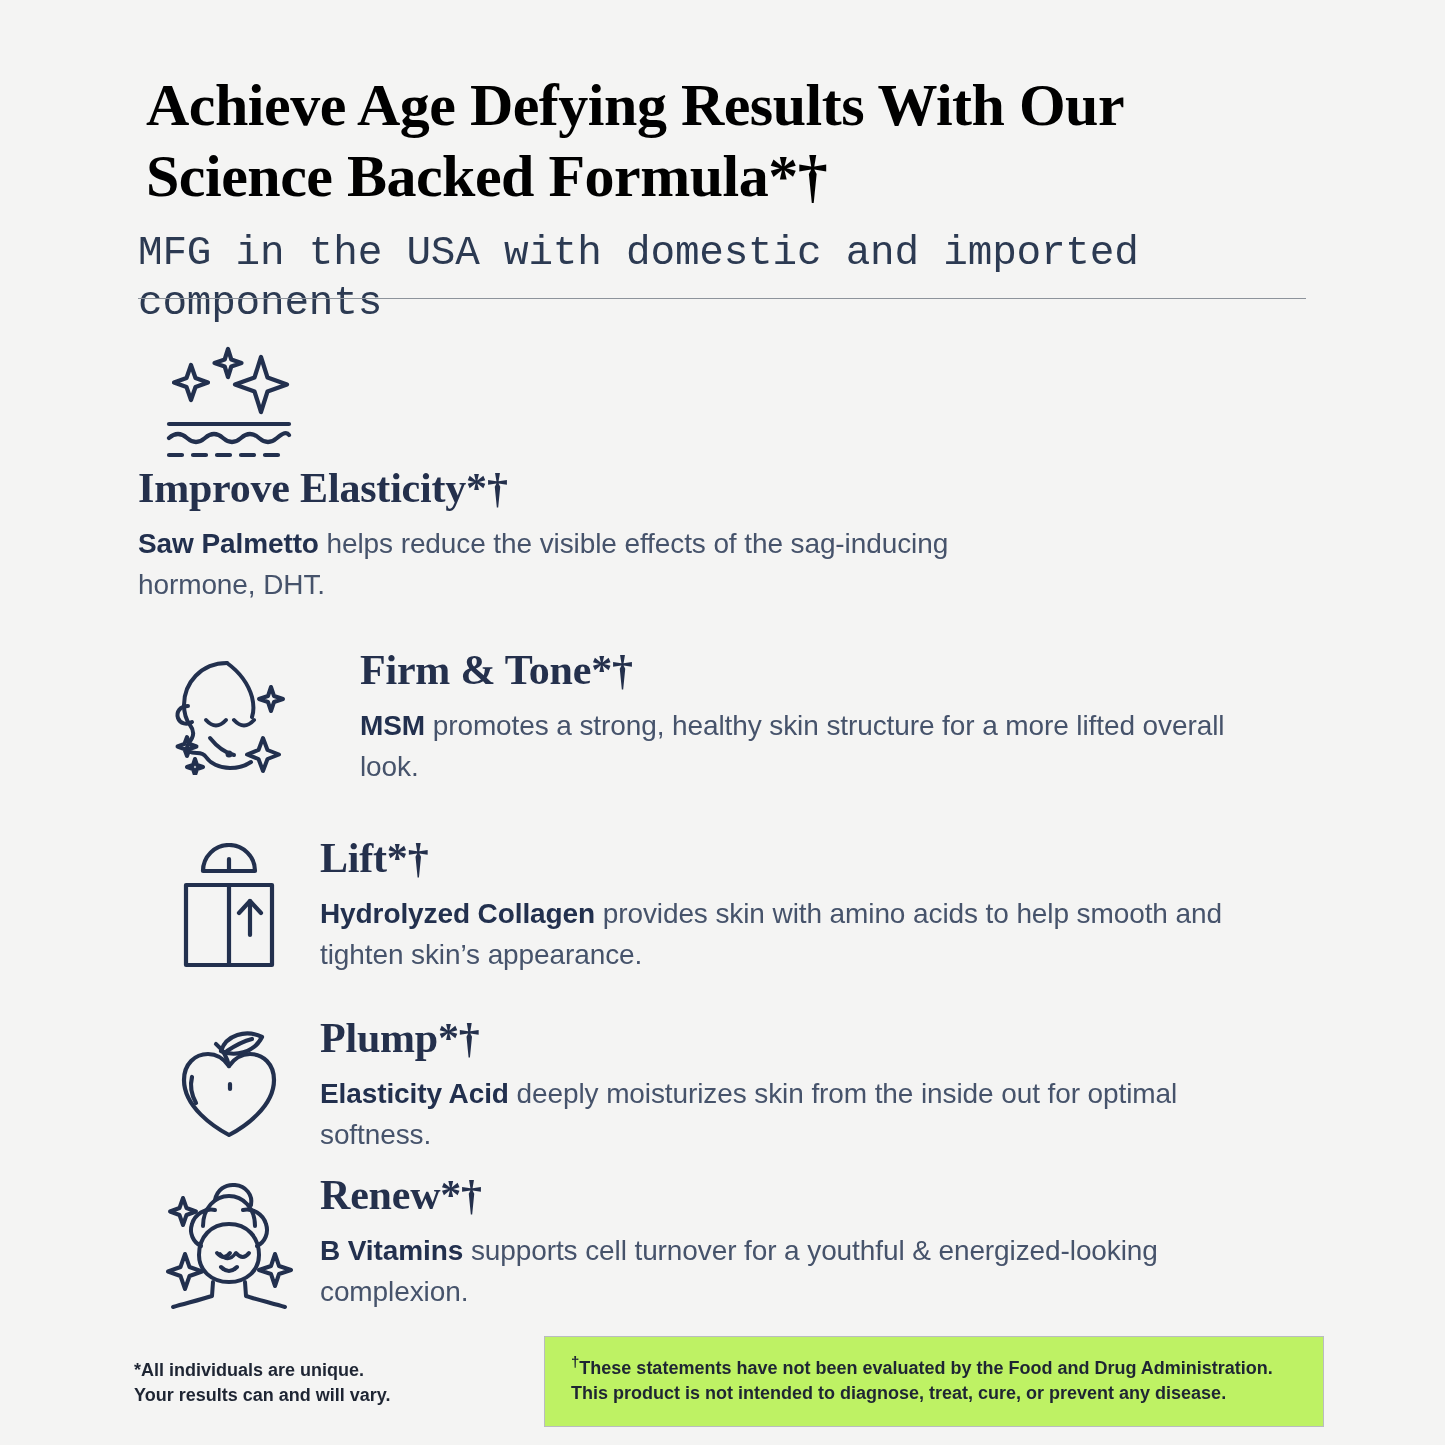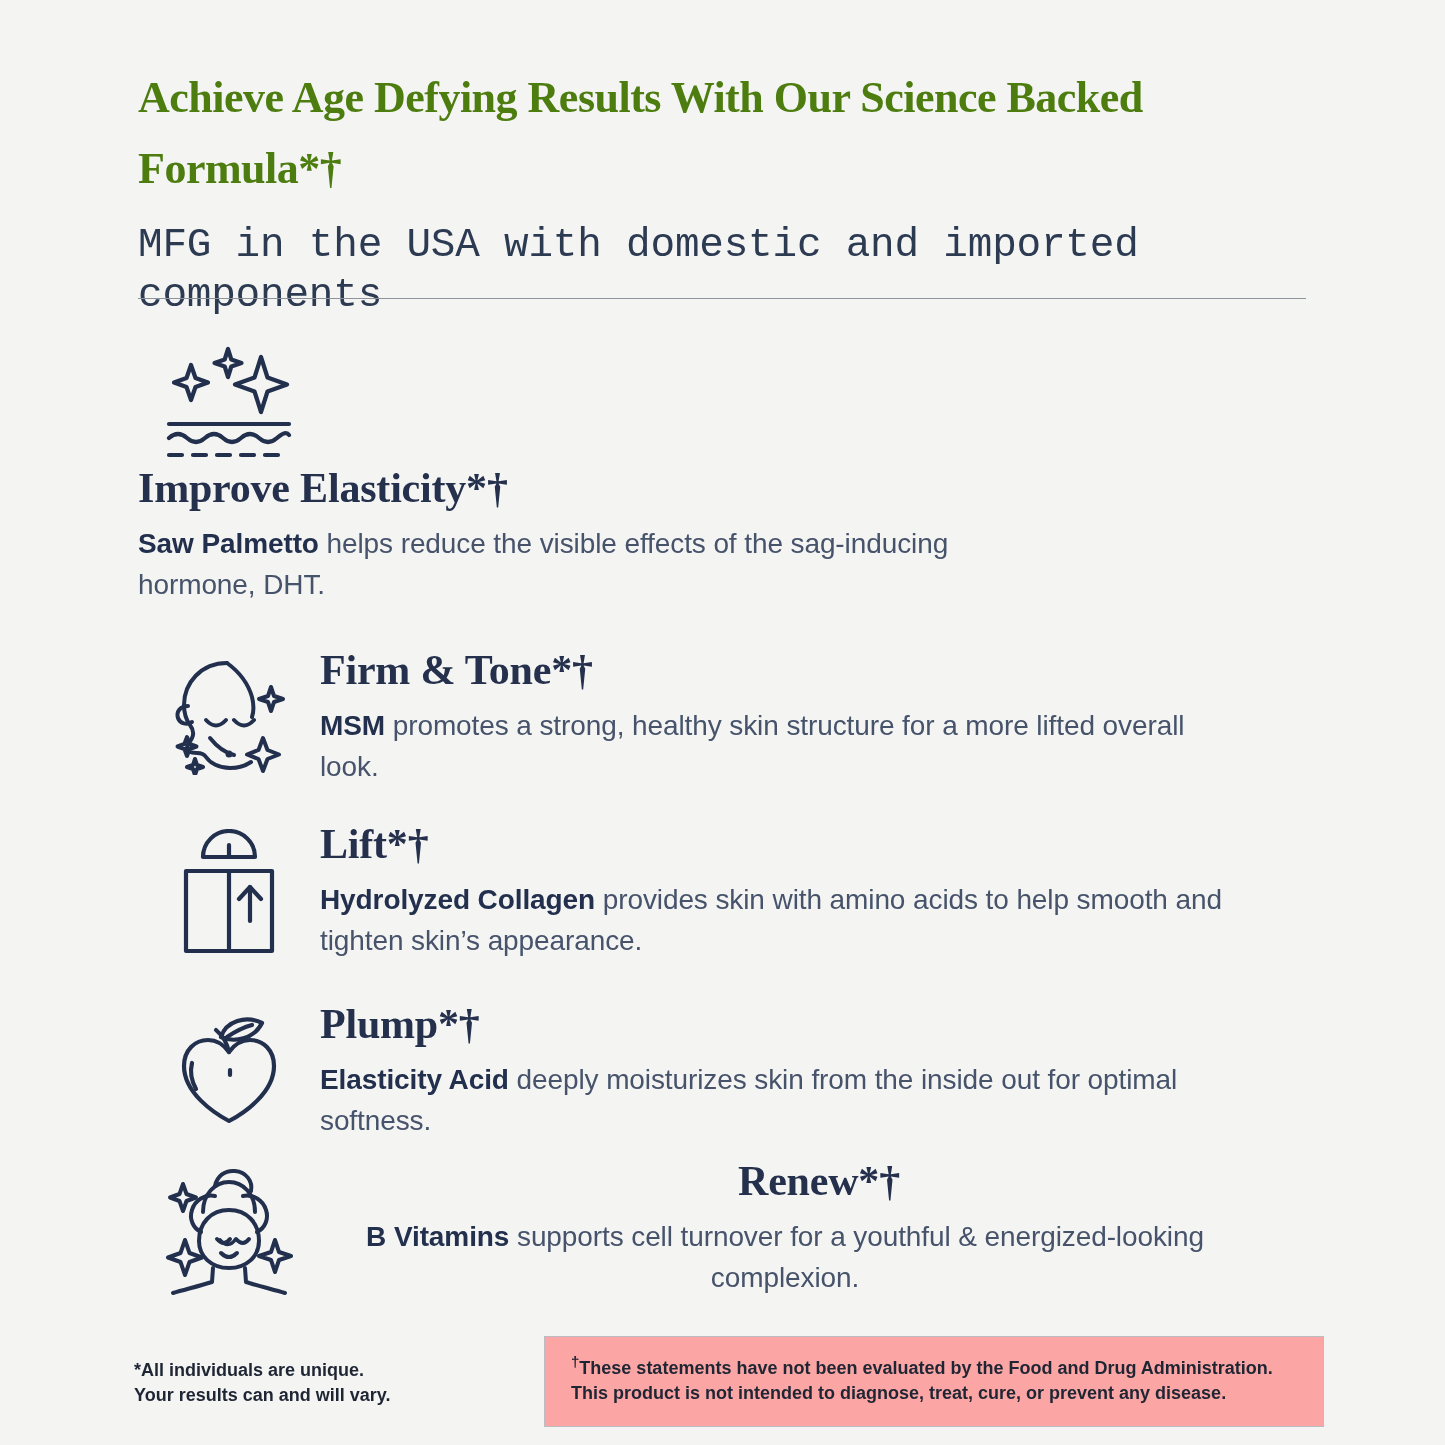--- a/index.html
+++ b/index.html
@@ -25,25 +25,25 @@
   
   .header {
     position: absolute;
     left: 138px;
     top: 62px;
     width: 1170px;
   }
   .headline {
     font-family: "Liberation Serif", serif;
     font-weight: bold;
-    font-size: 44px;
+    font-size: 60px;
     line-height: 71px;
     letter-spacing: -0.5px;
-    color: #4d7c0f;
-    margin: 0;
+    color: #000000;
+    margin: 8px;
     max-width: 1120px;
   }
   .subheadline {
     font-family: Liberation Mono, monospace;
     font-weight: 400;
     font-size: 41px;
     line-height: 50px;
     color: #2c3a52;
     margin: 16px 0 0 0;
     letter-spacing: -0.2px;
@@ -62,21 +62,21 @@
     position: absolute;
     left: 138px;
     top: 333px;
     width: 1180px;
   }
   .feature {
     display: flex;
     align-items: flex-start;
     margin-bottom: 36px;
   }
-  .feature:last-child { margin-bottom: 1px; text-align: center; }
+  .feature:last-child { margin-bottom: 1px; }
 
   .icon-cell {
     width: 182px;
     min-width: 182px;
     display: flex;
     justify-content: center;
     padding-top: 10px;
   }
   .icon-cell svg {
     display: block;
@@ -103,21 +103,21 @@
     max-width: 930px;
     letter-spacing: -0.1px;
   }
   .feature-desc .ingredient {
     font-weight: bold;
     color: #22304e;
   }
 
   
   .feature.f1 { margin-bottom: 40px; flex-direction: column; }
-  .feature.f2 { margin-bottom: 32px; }
+  .feature.f2 { margin-bottom: 46px; gap: 40px; }
   .feature.f3 { margin-bottom: 38px; }
   .feature.f4 { margin-bottom: 15px; justify-content: space-between; }
 
   
   .footer {
     position: absolute;
     left: 134px;
     top: 1336px;
     width: 1190px;
     display: flex;
@@ -131,21 +131,21 @@
     font-size: 18px;
     line-height: 25px;
     color: #1e2533;
     padding-top: 2px;
   }
   .footer-box {
     margin-left: 2px;
     width: 780px;
     box-sizing: border-box;
     border: 1px solid #b9bcc0;
-    background: #fca5a5;
+    background: #bef264;
     padding: 19px 24px 20px 26px;
   }
   .footer-box-line {
     font-family: "Liberation Sans", sans-serif;
     font-weight: bold;
     font-size: 18px;
     line-height: 25px;
     color: #1e2533;
   }
   .sup { font-size: 15px; vertical-align: super; line-height: 0; }

